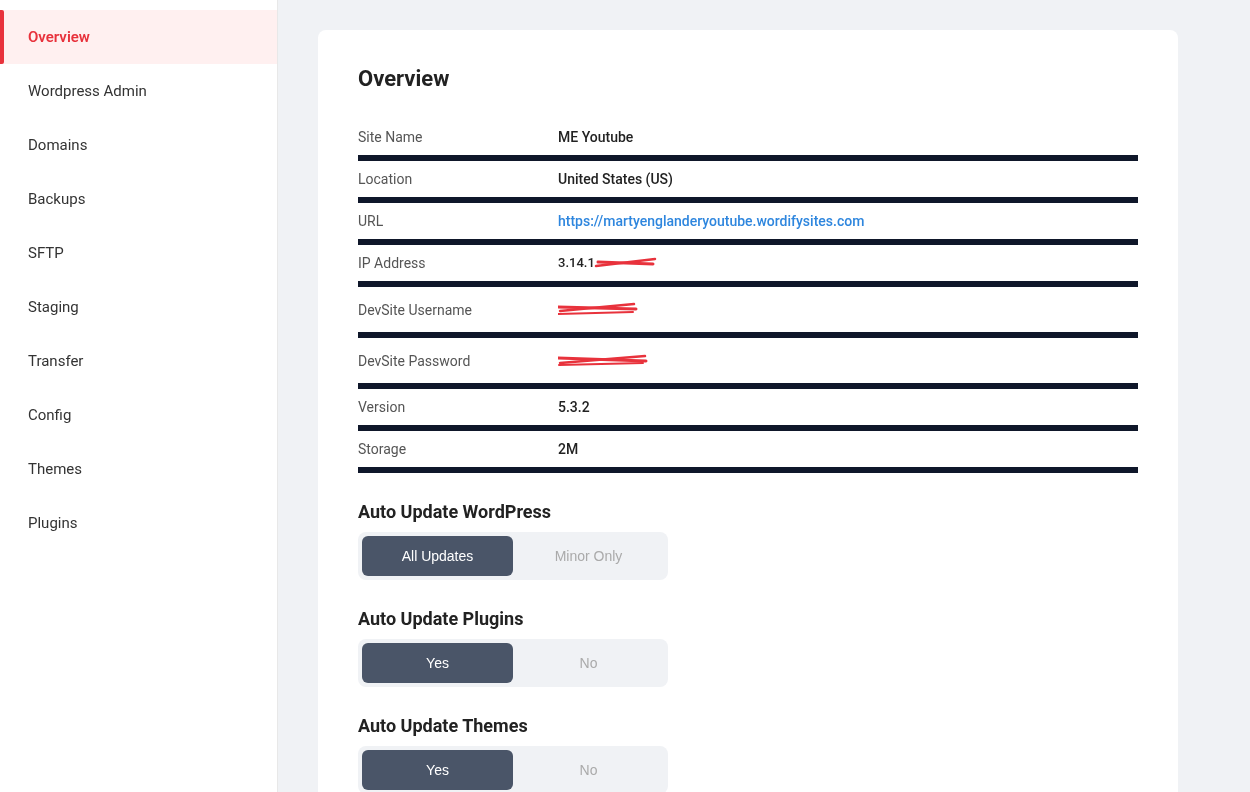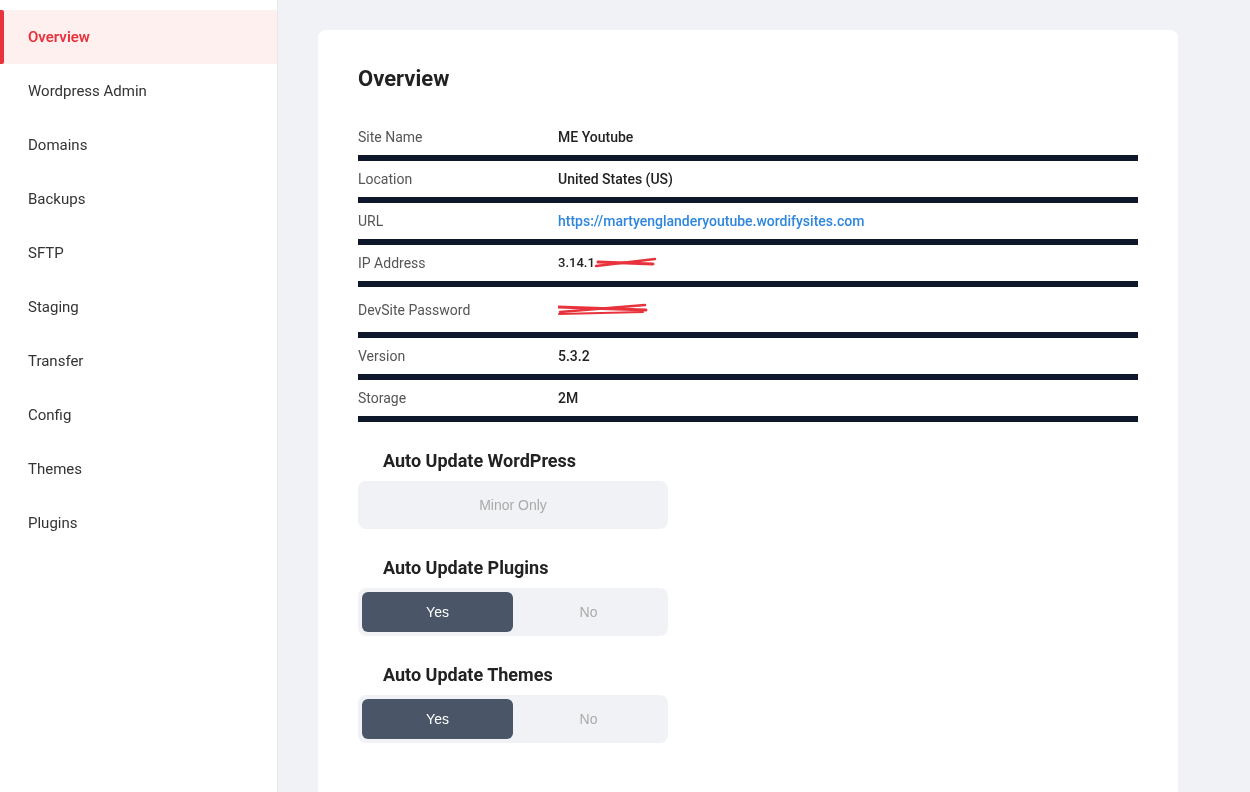--- a/index.html
+++ b/index.html
@@ -114,21 +114,20 @@
     
     .section-divider {
       margin: 28px 0 20px 0;
     }
 
     .subsection-title {
       font-size: 18px;
       font-weight: 700;
       color: #222;
       margin-bottom: 10px;
-      margin-left: 25px;
     }
 
     .subsection-desc {
       font-size: 13px;
       color: #666;
       margin-bottom: 18px;
       line-height: 1.5;
     }
 
     
@@ -221,20 +220,33 @@
           <svg class="scribble-svg" width="100" height="20" viewBox="0 0 100 20">
             <text x="0" y="14" font-size="13" font-weight="500" fill="#222">3.14.1</text>
             <line x1="40" y1="9" x2="95" y2="11" stroke="#e8323c" stroke-width="3" stroke-linecap="round"></line>
             <line x1="38" y1="13" x2="97" y2="6" stroke="#e8323c" stroke-width="2.5" stroke-linecap="round"></line>
             <text x="97" y="14" font-size="13" font-weight="500" fill="#222"></text>
           </svg>
         </span>
       </span>
     </div>
     <div class="field-row">
+      <span class="field-label">DevSite Username</span>
+      <span class="field-value">
+        <span class="scribble" style="display:inline-block; width:80px; height:20px; position:relative;">
+          <svg width="80" height="22" viewBox="0 0 80 22">
+            <text x="0" y="15" font-size="13" font-weight="500" fill="#222" opacity="0">wordify</text>
+            <line x1="0" y1="10" x2="78" y2="12" stroke="#e8323c" stroke-width="3" stroke-linecap="round"></line>
+            <line x1="2" y1="14" x2="76" y2="7" stroke="#e8323c" stroke-width="2.5" stroke-linecap="round"></line>
+            <line x1="0" y1="17" x2="75" y2="15" stroke="#e8323c" stroke-width="2" stroke-linecap="round"></line>
+          </svg>
+        </span>
+      </span>
+    </div>
+    <div class="field-row">
       <span class="field-label">DevSite Password</span>
       <span class="field-value">
         <span class="scribble" style="display:inline-block; width:90px; height:20px; position:relative;">
           <svg width="90" height="22" viewBox="0 0 90 22">
             <text x="0" y="15" font-size="13" font-weight="500" fill="#222" opacity="0">passwordval</text>
             <line x1="0" y1="10" x2="88" y2="13" stroke="#e8323c" stroke-width="3" stroke-linecap="round"></line>
             <line x1="2" y1="15" x2="87" y2="8" stroke="#e8323c" stroke-width="2.5" stroke-linecap="round"></line>
             <line x1="1" y1="17" x2="85" y2="15" stroke="#e8323c" stroke-width="2" stroke-linecap="round"></line>
           </svg>
         </span>
@@ -245,20 +257,21 @@
       <span class="field-value">5.3.2</span>
     </div>
     <div class="field-row">
       <span class="field-label">Storage</span>
       <span class="field-value">2M</span>
     </div>
 
     <div class="section-divider">
       <div class="subsection-title">Auto Update WordPress</div>
       <div class="toggle-group">
+        <button class="toggle-btn active">All Updates</button>
         <button class="toggle-btn inactive">Minor Only</button>
       </div>
     </div>
 
     <div class="section-divider">
       <div class="subsection-title">Auto Update Plugins</div>
       <div class="toggle-group">
         <button class="toggle-btn active">Yes</button>
         <button class="toggle-btn inactive">No</button>
       </div>

